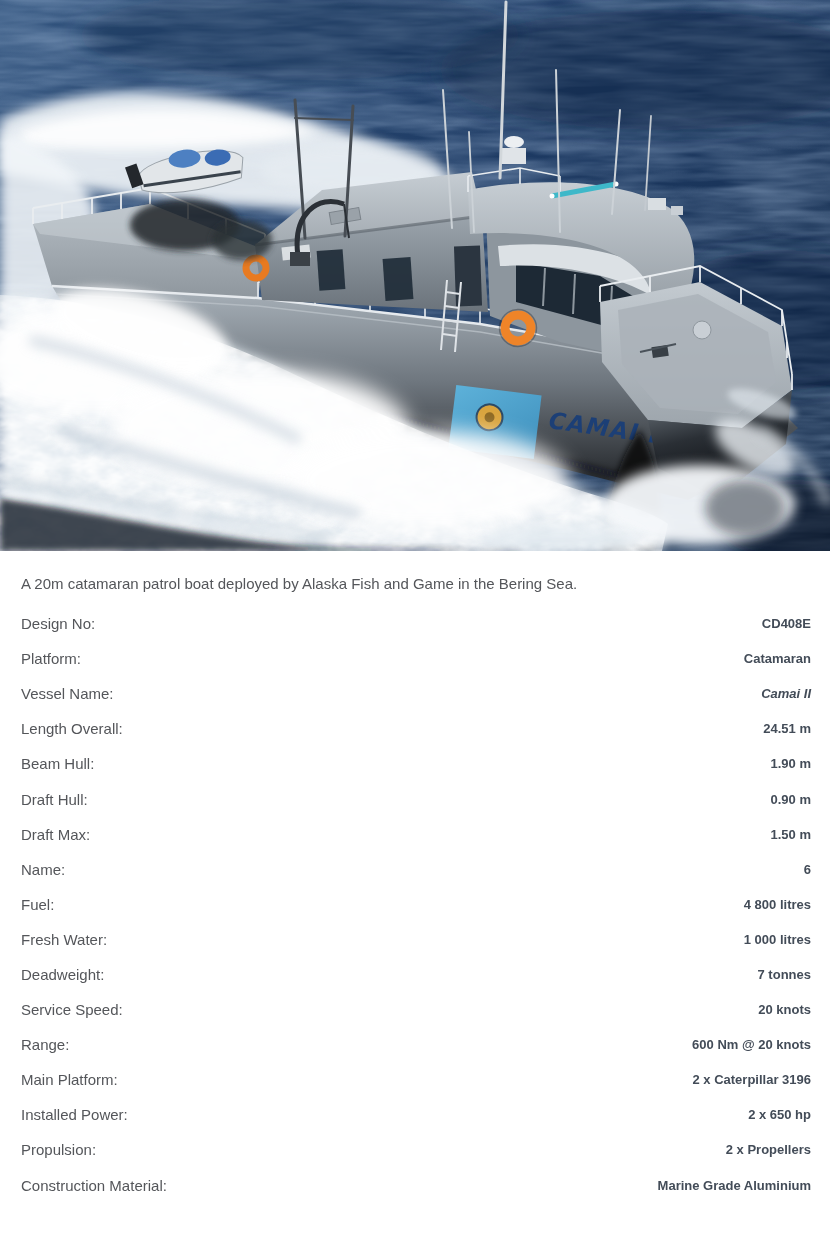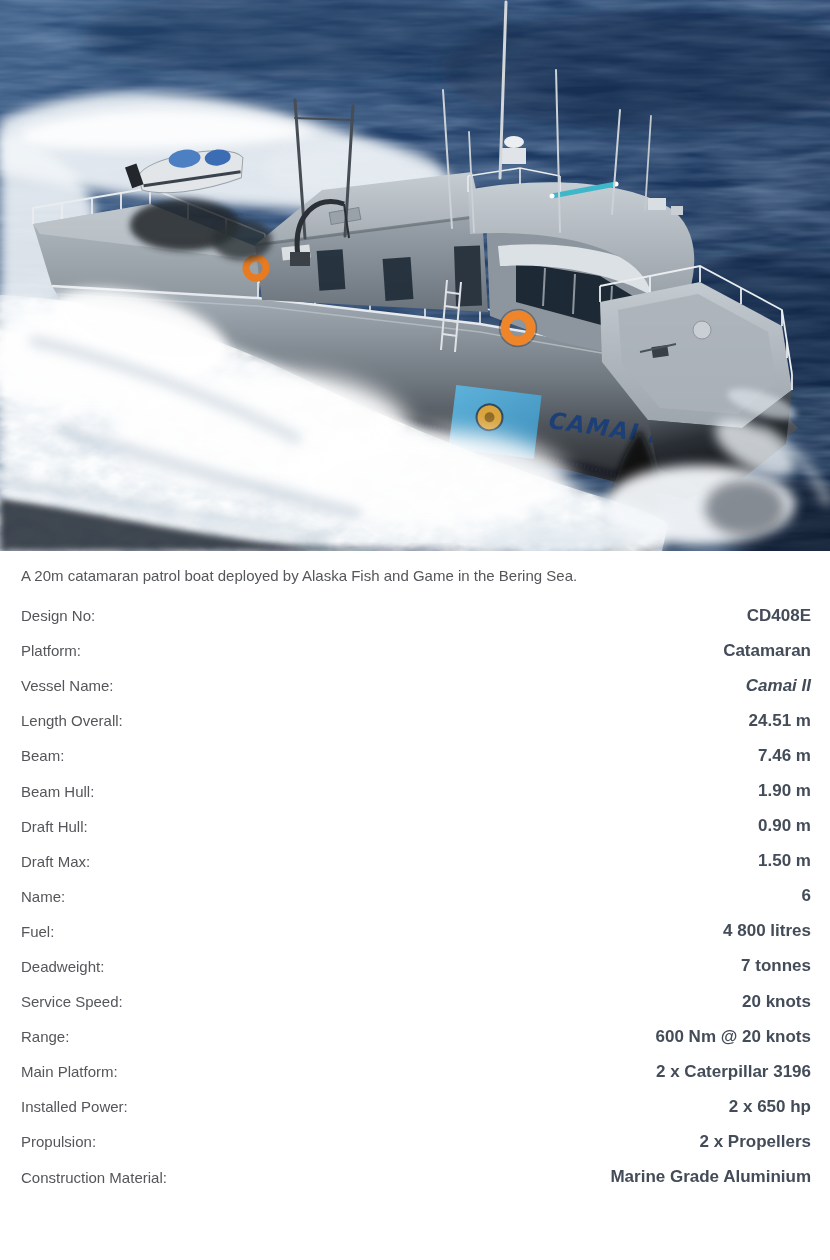--- a/index.html
+++ b/index.html
@@ -3,30 +3,30 @@
 <meta charset="utf-8">
 <style>
   html,body{margin:0;padding:0;background:#ffffff;}
   .page{
     width:830px;height:1260px;margin:0 auto;background:#ffffff;
     font-family:"Liberation Sans",sans-serif;color:#54565a;overflow:hidden;
   }
   .photo{margin:0;padding:0;width:830px;height:551px;display:block;line-height:0;}
   .photo svg{display:block;}
   .caption{
-    margin:16px 21px 13px 21px;
+    margin:24px 21px 13px 21px;
     font-size:15px;line-height:18px;color:#54565a;font-weight:400;
   }
   .specs{padding:0;}
   .row{
     height:35.1px;display:flex;align-items:center;justify-content:space-between;
     padding:0 19px 0 21px;
   }
   .row .label{font-size:15px;color:#54565a;font-weight:400;}
-  .row .value{font-size:17px;color:#434c58;font-weight:700;text-align:right;}
+  .row .value{font-size:13px;color:#434c58;font-weight:700;text-align:right;}
   .row .value.italic{font-style:italic;}
 </style>
 </head>
 <body>
 
 <div class="page">
 
   <figure class="photo">
     <svg width="830" height="551" viewBox="0 0 830 551" xmlns="http://www.w3.org/2000/svg" role="img">
       <defs>
@@ -289,24 +289,20 @@
   <div class="row">
     <span class="label">Vessel Name:</span>
     <span class="value italic">Camai II</span>
   </div>
 
   <div class="row">
     <span class="label">Length Overall:</span>
     <span class="value">24.51 m</span>
   </div>
 
-  <div class="row">
-    <span class="label">Beam:</span>
-    <span class="value">7.46 m</span>
-  </div>
 
   <div class="row">
     <span class="label">Beam Hull:</span>
     <span class="value">1.90 m</span>
   </div>
 
   <div class="row">
     <span class="label">Draft Hull:</span>
     <span class="value">0.90 m</span>
   </div>
@@ -319,20 +315,24 @@
   <div class="row">
     <span class="label">Name:</span>
     <span class="value">6</span>
   </div>
 
   <div class="row">
     <span class="label">Fuel:</span>
     <span class="value">4 800 litres</span>
   </div>
 
+  <div class="row">
+    <span class="label">Fresh Water:</span>
+    <span class="value">1 000 litres</span>
+  </div>
 
   <div class="row">
     <span class="label">Deadweight:</span>
     <span class="value">7 tonnes</span>
   </div>
 
   <div class="row">
     <span class="label">Service Speed:</span>
     <span class="value">20 knots</span>
   </div>

